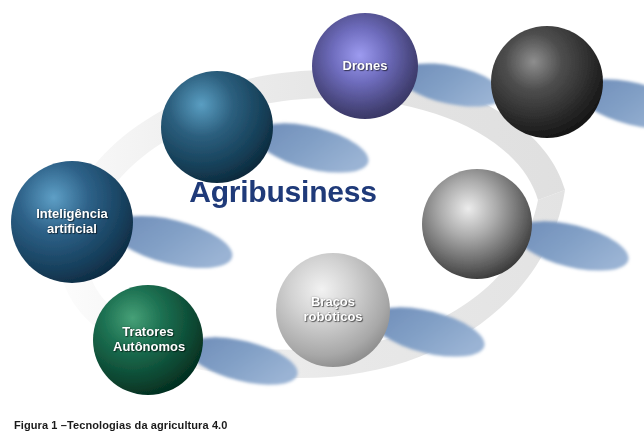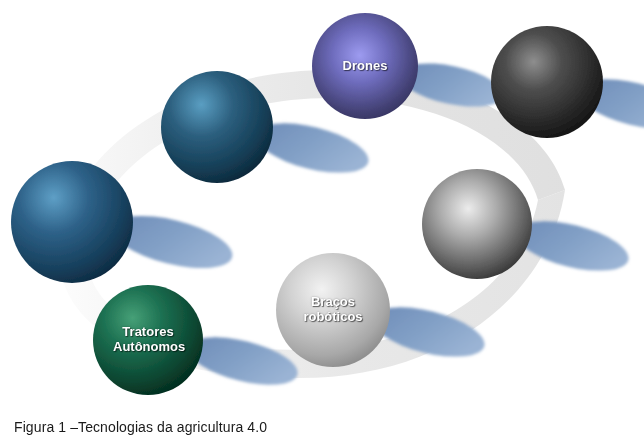--- a/index.html
+++ b/index.html
@@ -74,22 +74,22 @@
     white-space: pre-line;
   }
 
   
   .caption {
     position: absolute;
     left: 14px;
     top: 419px;
     color: #1a1a1a;
     font-family: "Liberation Sans", sans-serif;
-    font-size: 14px;
-    font-weight: normal;
+    font-size: 11px;
+    font-weight: bold;
     letter-spacing: 0.1px;
   }
 </style>
 </head>
 <body>
 
 <div id="figure-root">
 
   <div id="diagram-canvas">
     <svg viewBox="0 0 644 410" xmlns="http://www.w3.org/2000/svg">
@@ -216,37 +216,42 @@
         <circle cx="477" cy="224" r="55" fill="url(#sph-sensores)" filter="url(#softEdge)"></circle>
       </g>
       <g>
         <circle cx="333" cy="310" r="57" fill="url(#sph-bracos-roboticos)" filter="url(#softEdge)"></circle>
       </g>
       <g>
         <circle cx="148" cy="340" r="55" fill="url(#sph-tratores-autonomos)" filter="url(#softEdge)"></circle>
       </g>
     </svg>
 
+    <div class="node" style="left:11px; top:161px; width:122px; height:122px;">
+      <div class="node-label">Inteligência
+artificial</div>
+    </div>
 
 
     <div class="node" style="left:312px; top:13px; width:106px; height:106px;">
       <div class="node-label">Drones</div>
     </div>
 
 
 
     <div class="node" style="left:276px; top:253px; width:114px; height:114px;">
       <div class="node-label">Braços
 robóticos</div>
     </div>
 
     <div class="node" style="left:93px; top:285px; width:110px; height:110px;">
       <div class="node-label">Tratores
 Autônomos</div>
     </div>
 
     <div class="center-title">
+      <span>Agribusiness</span>
     </div>
   </div>
 
   <div class="caption">Figura 1 –Tecnologias da agricultura 4.0</div>
 
 </div>
 
 </body></html>

